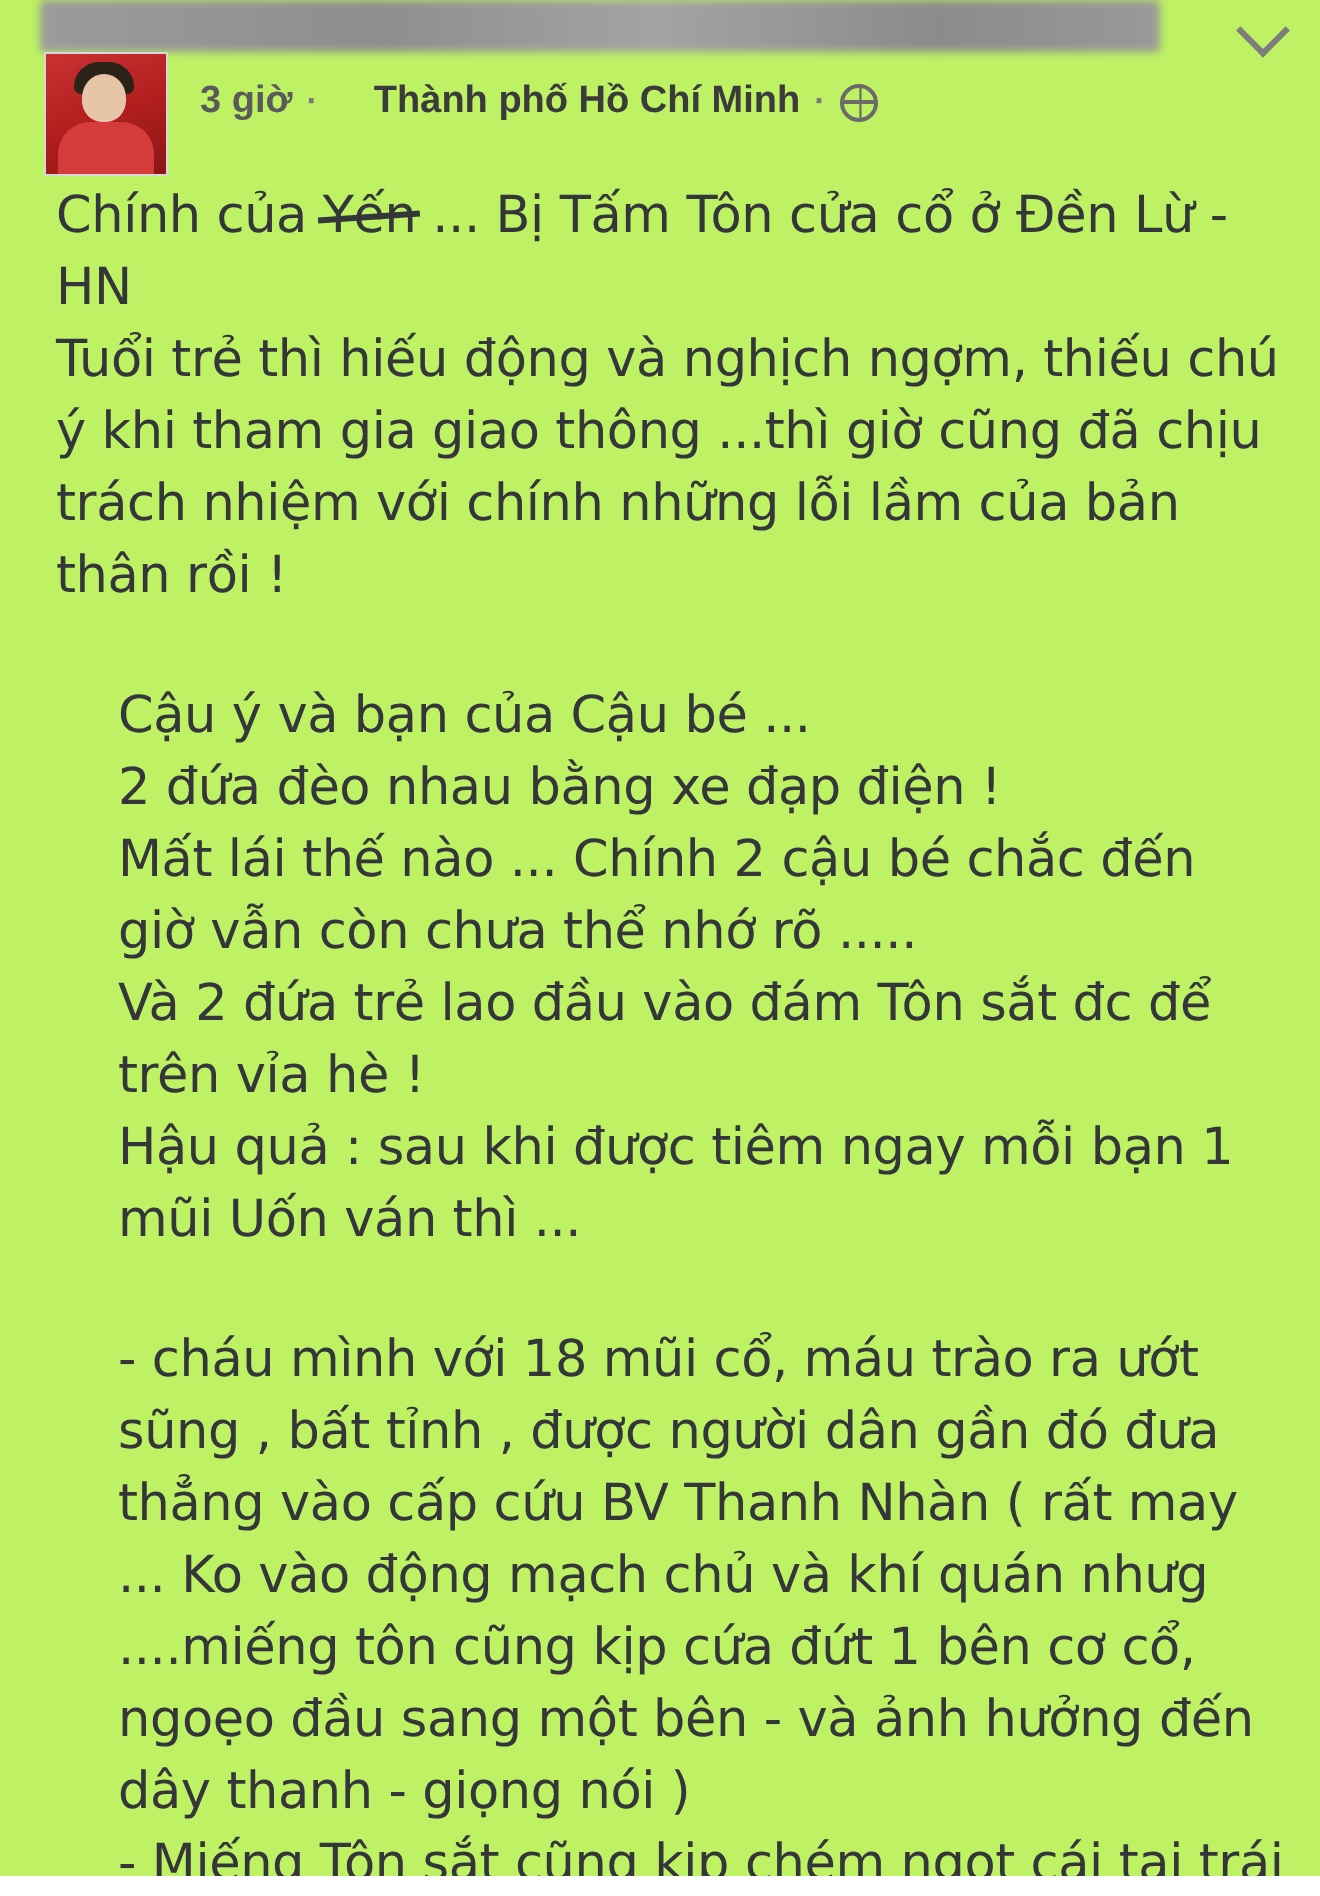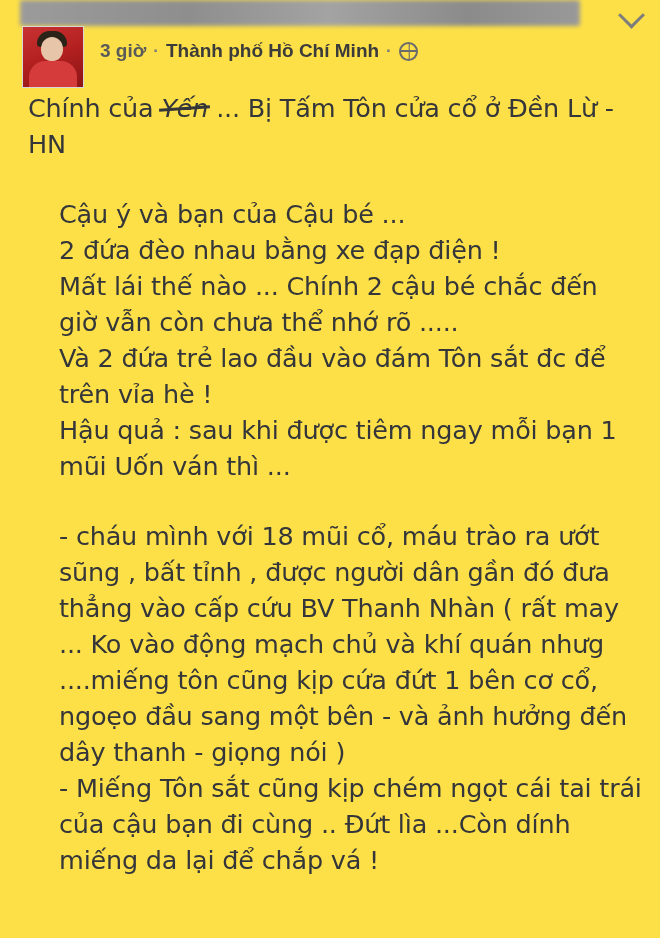--- a/index.html
+++ b/index.html
@@ -11,21 +11,21 @@
     width: 660px;
     height: 948px;
     font-family: "Liberation Sans", sans-serif;
     overflow: hidden;
   }
 
   .post {
     position: relative;
     width: 660px;
     height: 948px;
-    background: #fde047;
+    background: #bef264;
     box-sizing: border-box;
   }
 
   
   .post-header {
     position: relative;
     height: 88px;
     padding: 6px 10px 0 14px;
     box-sizing: border-box;
   }
@@ -91,21 +91,21 @@
     display: flex;
     align-items: center;
     gap: 7px;
     font-size: 19px;
     color: #4a4a4a;
     font-weight: bold;
     white-space: nowrap;
   }
   .meta .time { color: #5a5a5a; font-weight: bold; }
   .meta .dot { color: #7a7a7a; font-weight: bold; font-size: 17px; }
-  .meta .place { color: #3b3b3b; font-weight: bold; }
+  .meta .place { color: #3b3b3b; font-weight: bold; margin-left: 21px; }
   .globe-icon {
     display: inline-block;
     width: 19px;
     height: 19px;
     border: 2px solid #6b6b6b;
     border-radius: 50%;
     position: relative;
     box-sizing: border-box;
     vertical-align: middle;
   }
@@ -159,21 +159,20 @@
     font-family: "DejaVu Sans", sans-serif;
     font-weight: 500;
     letter-spacing: -0.2px;
   }
   .para { margin: 0 0 0 0; white-space: pre-wrap; }
   .para.gap { margin-top: 34px; margin-left: 31px; }
 
   .struck {
     position: relative;
     display: inline-block;
-    font-style: italic;
   }
   .struck::after {
     content: "";
     position: absolute;
     left: -2px;
     right: -2px;
     top: 48%;
     height: 3px;
     background: #35363a;
     transform: rotate(-4deg);
@@ -211,20 +210,21 @@
       <span class="globe-icon"></span>
     </div>
 
     <div class="chevron-btn">
       <span class="chev"></span>
     </div>
   </div>
 
   <div class="post-body">
     <p class="para"><span>Chính của </span><span class="struck">Yến</span><span> ... Bị Tấm Tôn cửa cổ ở Đền Lừ - HN</span></p>
+    <p class="para">Tuổi trẻ thì hiếu động và nghịch ngợm, thiếu chú ý khi tham gia giao thông ...thì giờ cũng đã chịu trách nhiệm với chính những lỗi lầm của bản thân rồi !</p>
     <p class="para gap">Cậu ý và bạn của Cậu bé ...
 2 đứa đèo nhau bằng xe đạp điện !
 Mất lái thế nào ... Chính 2 cậu bé chắc đến giờ vẫn còn chưa thể nhớ rõ .....
 Và 2 đứa trẻ lao đầu vào đám Tôn sắt đc để trên vỉa hè !
 Hậu quả : sau khi được tiêm ngay mỗi bạn 1 mũi Uốn ván thì ...</p>
     <p class="para gap">- cháu mình với 18 mũi cổ, máu trào ra ướt sũng , bất tỉnh , được người dân gần đó đưa thẳng vào cấp cứu BV Thanh Nhàn ( rất may ... Ko vào động mạch chủ và khí quán nhưg ....miếng tôn cũng kịp cứa đứt 1 bên cơ cổ, ngoẹo đầu sang một bên - và ảnh hưởng đến dây thanh - giọng nói )
 - Miếng Tôn sắt cũng kịp chém ngọt cái tai trái của cậu bạn đi cùng .. Đứt lìa ...Còn dính miếng da lại để chắp vá !</p>
 
   </div>
 

